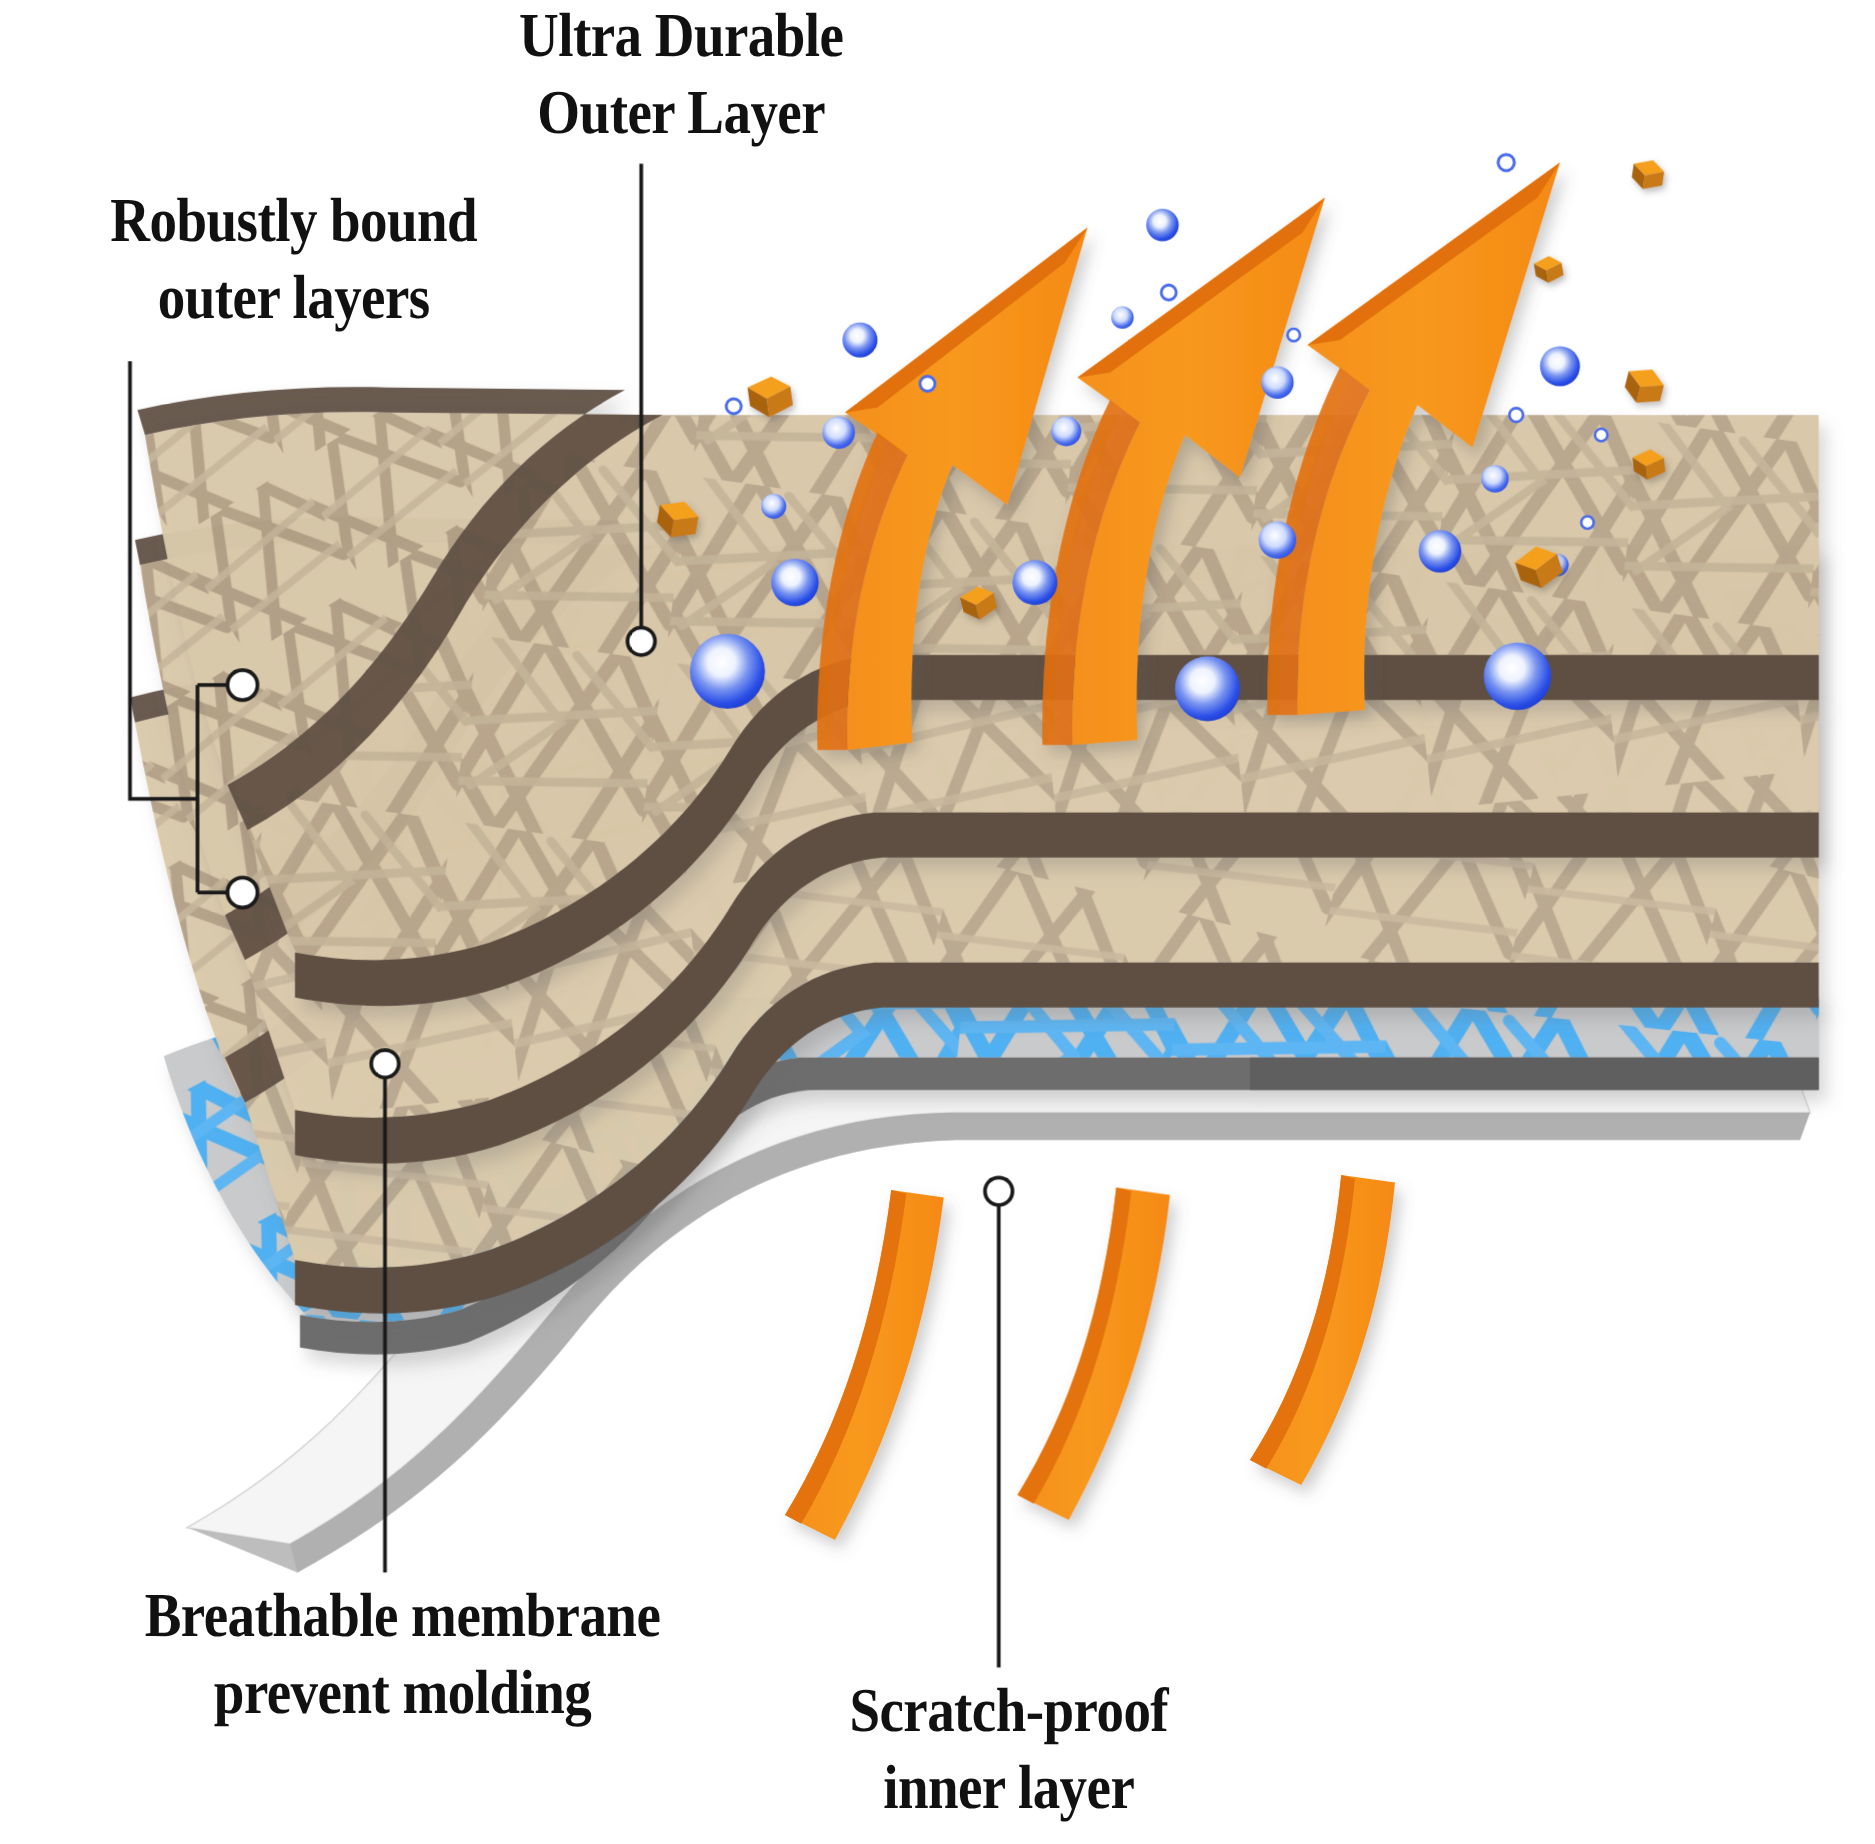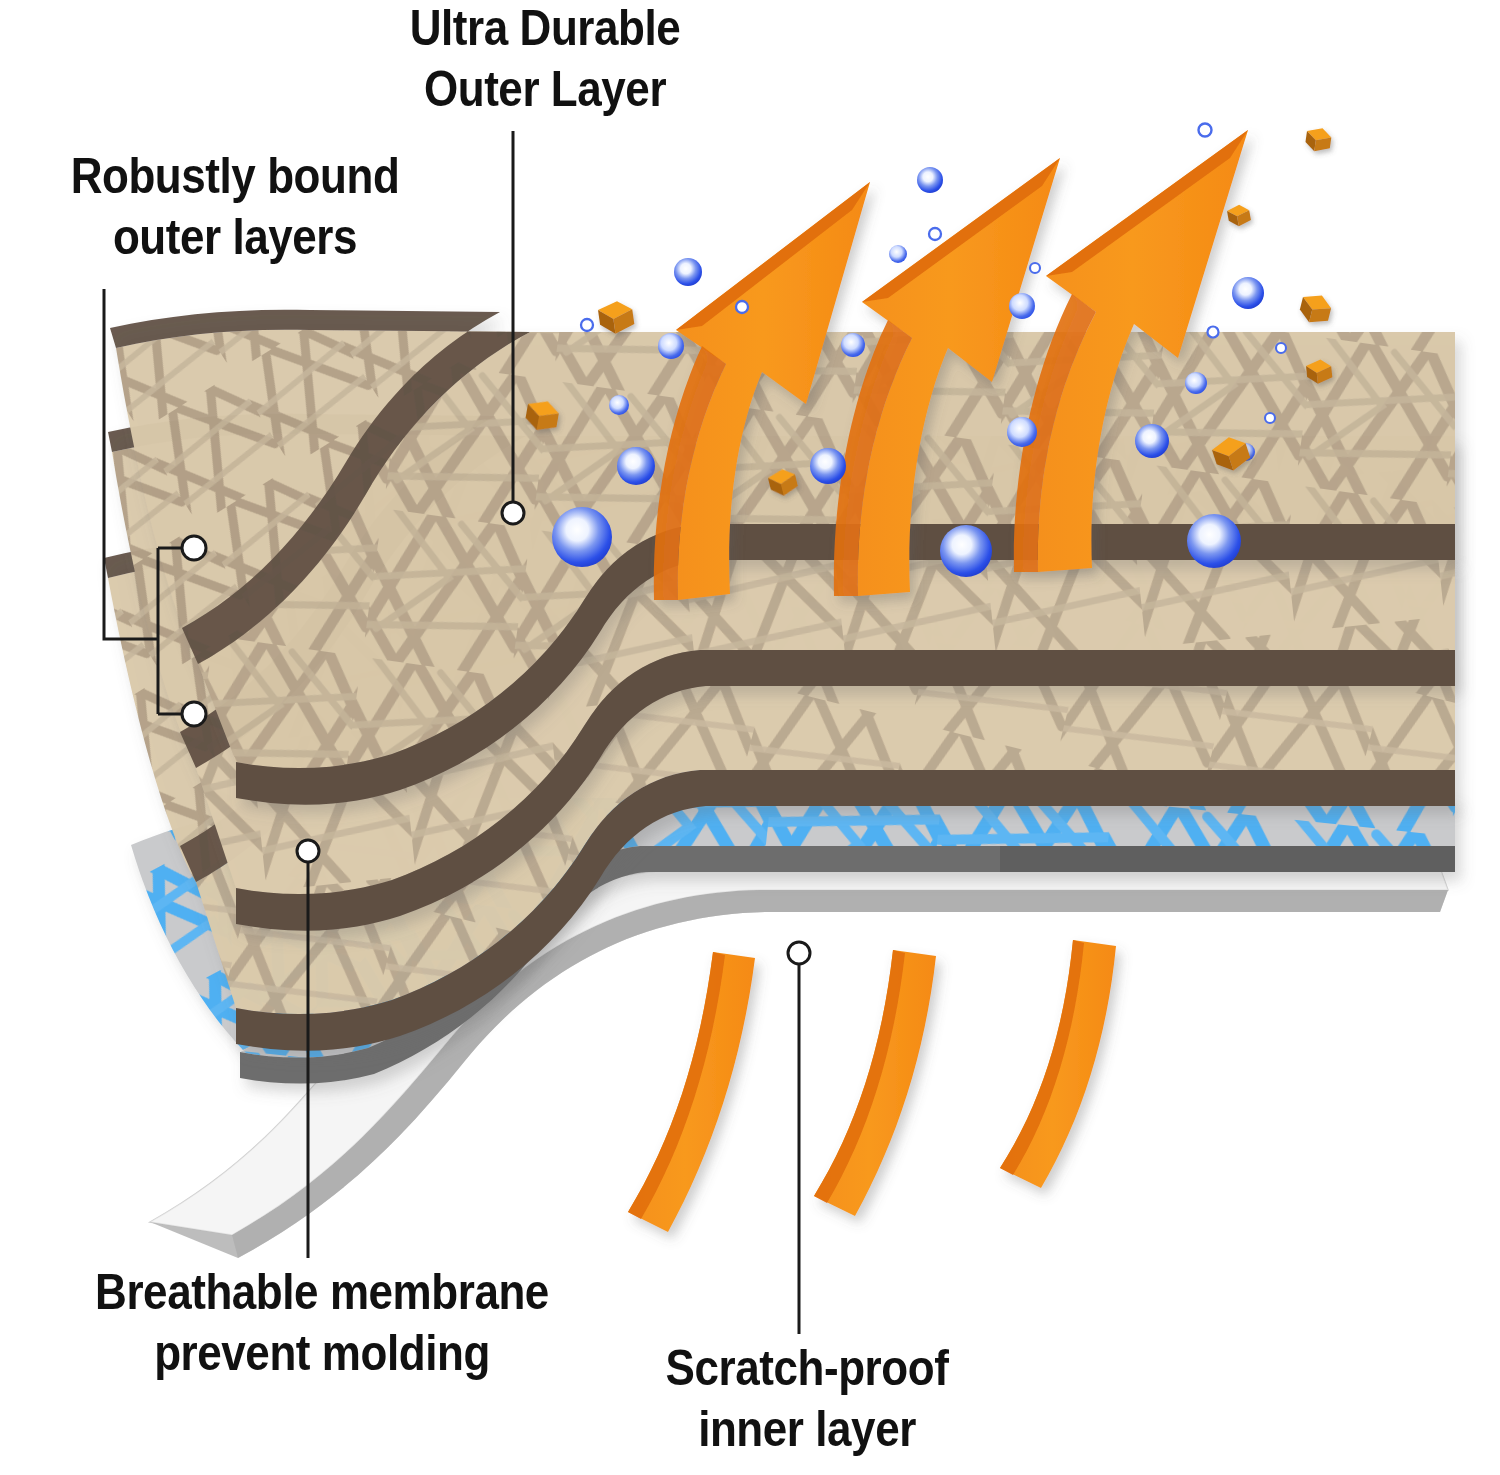--- a/index.html
+++ b/index.html
@@ -2,21 +2,21 @@
 <html><head>
 <meta charset="utf-8">
 <title>Multi-Layer Fabric Construction Diagram</title>
 <style>
   html,body{margin:0;padding:0;background:#ffffff;}
   body{
     width:1500px;height:1475px;
     font-family:"Liberation Sans","DejaVu Sans",sans-serif;
     overflow:hidden;position:relative;
   }
-  #stage{position:absolute;inset:0;width:1500px;height:1475px;}
+  #stage{position:absolute;inset:0;width:1500px;height:1475px;font-family:Liberation Serif, serif;}
   .lbl{
     position:absolute;
     font-weight:700;
     color:#111111;
     letter-spacing:-0.5px;
     line-height:1.22;
     transform:scaleX(0.88);
     white-space:pre-line;
     -webkit-font-smoothing:antialiased;
   }

